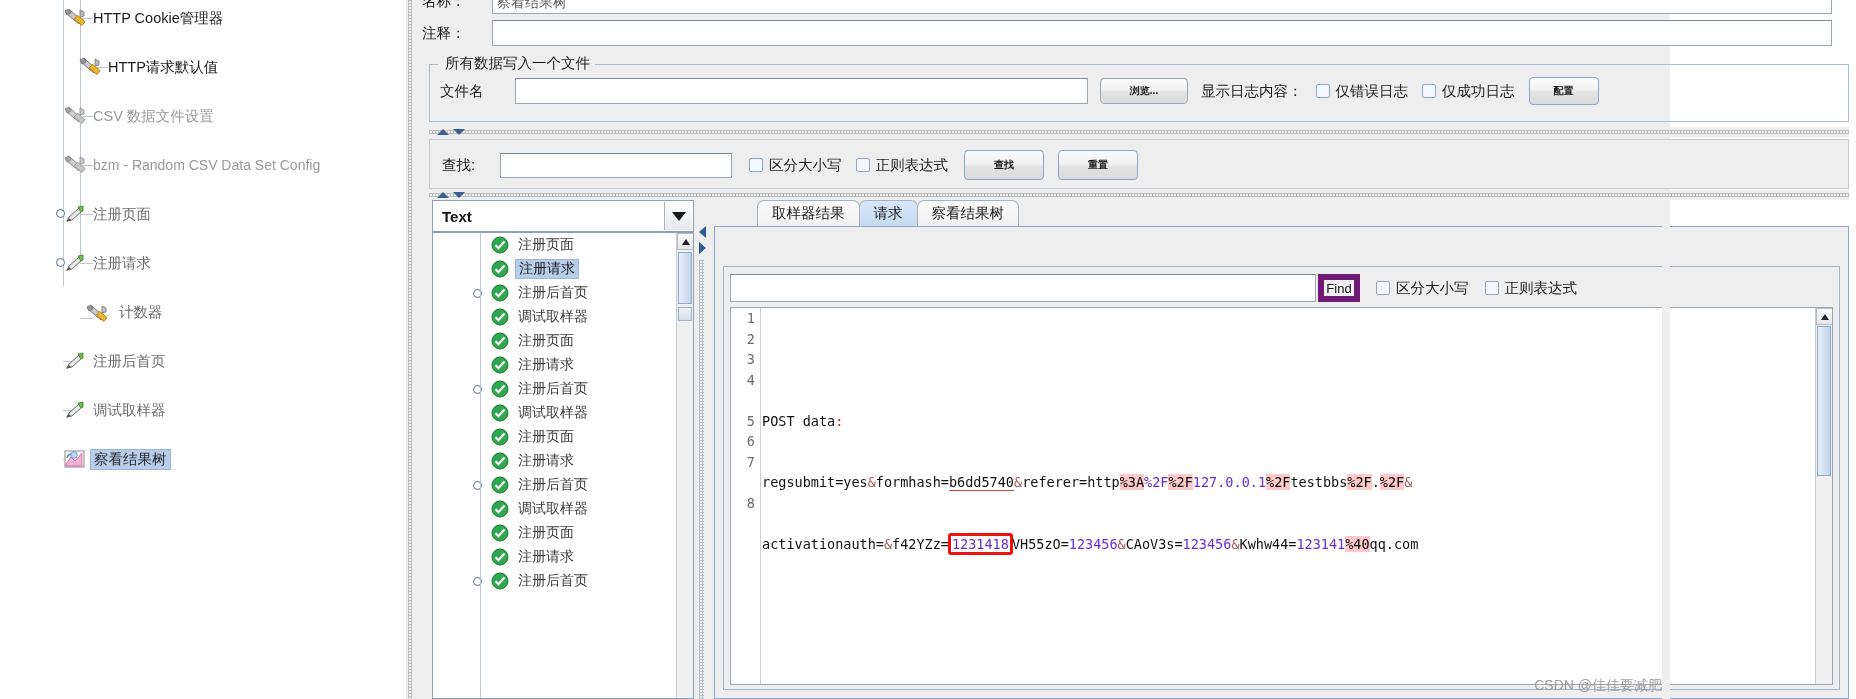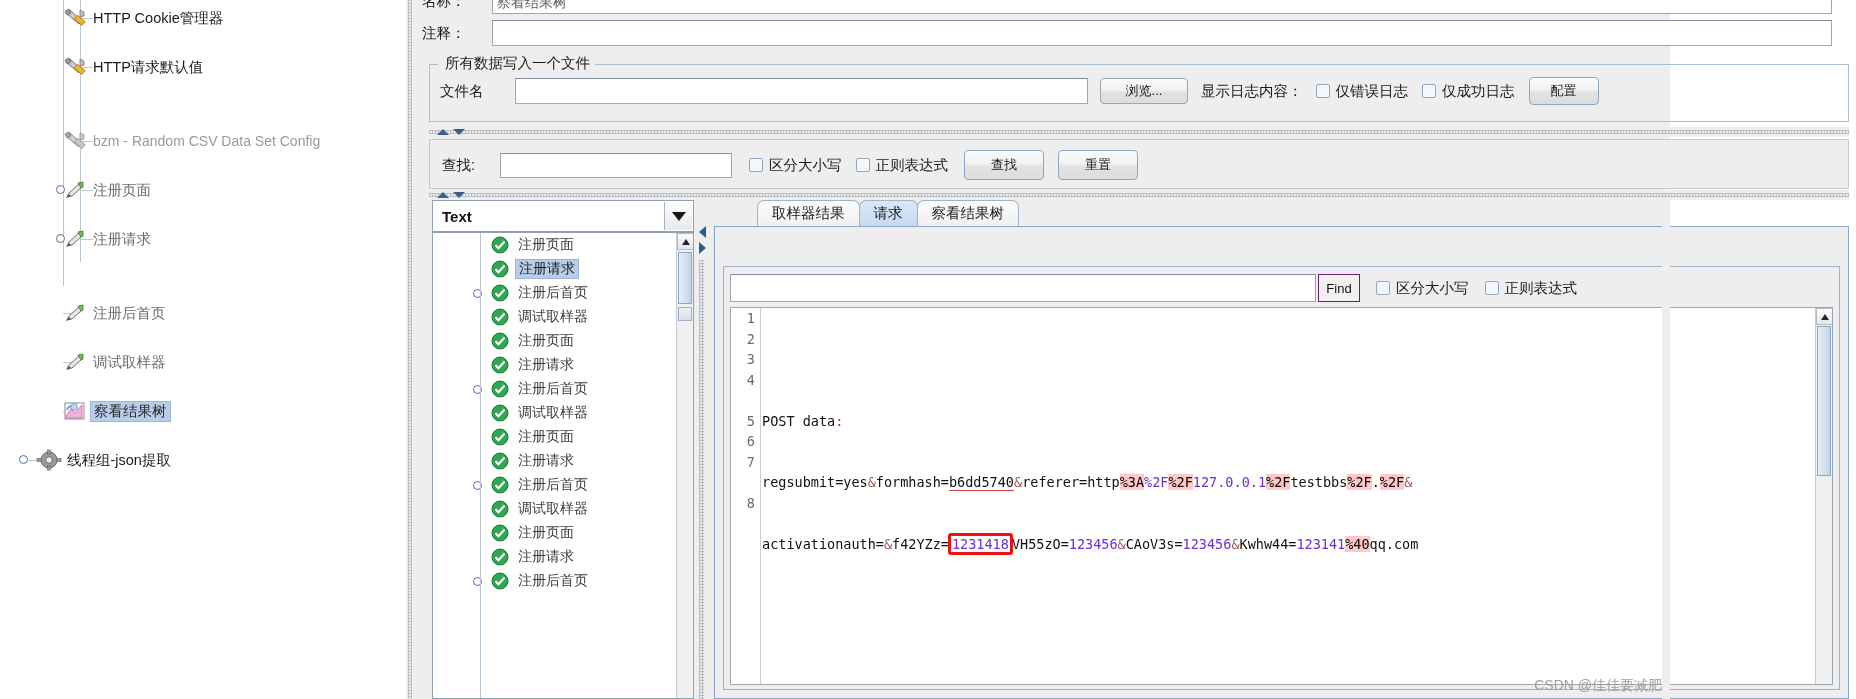--- a/index.html
+++ b/index.html
@@ -122,25 +122,26 @@
     padding:0 5px;
     font-size:14.5px;
     color:#1a1a1a;
     white-space:nowrap;
   }
 
   .btn {
     background:linear-gradient(to bottom,#fbfbfb 0%, #f1f1f1 45%, #e2e2e2 55%, #dcdcdc 100%);
     border:1px solid #9aa7b5;
     border-radius:4px;
-    font-size:13px;
+    font-size:10px;
     color:#1a1a1a;
     display:flex; align-items:center; justify-content:center;
     cursor:default;
     font-family:"Liberation Sans", sans-serif;
+    font-weight:bold;
   }
   .btn.blue-border { border-color:#8ba6c8; }
 
   .chk-wrap { display:flex; align-items:center; gap:6px; white-space:nowrap; }
   .chk {
     width:14px; height:14px;
     background:#f3f6fa;
     border:1px solid #8fa8c4;
     border-radius:2px;
     display:inline-block;
@@ -295,21 +296,21 @@
   .watermark {
     position:absolute;
     right:8px; bottom:4px;
     font-size:14px;
     color:#9e9e9e;
     font-family:"Liberation Sans", sans-serif;
   }
   .find-btn {
     position:absolute;
     background:#f0f0f0;
-    border:1px solid #701a75;
+    border:6px solid #701a75;
     display:flex; align-items:center; justify-content:center;
     font-size:13px; color:#111;
   }
 </style>
 </head>
 <body>
 
 <div id="tree-panel">
 
   <div class="vline" style="left:80px; top:0; height:262px;"></div>
@@ -322,44 +323,56 @@
       <svg width="26" height="20" viewBox="0 0 26 20">
         <path d="M4 4 L8 2 L20 13 L17 16 L5 6 Z" fill="#c9c9c9" stroke="#777" stroke-width="1"></path>
         <path d="M3 3 L7 1 L9 5 L5 7 Z" fill="#9a9a9a" stroke="#666" stroke-width=".8"></path>
         <rect x="13" y="10" width="10" height="5" transform="rotate(40 18 12)" fill="#f0b429" stroke="#a87a10" stroke-width=".8"></rect>
         <path d="M18 2 L22 4 L22 8 L18 9 Z" fill="#bdbdbd" stroke="#777" stroke-width=".8"></path>
       </svg>
     </div>
     <div class="tree-label normal" style="margin-left:90px;">HTTP Cookie管理器</div>
   </div>
 
-  <div class="tree-row" style="top:31px;">
+  <div class="tree-row" style="top:31px;margin-left:15px;">
     <div class="hline" style="left:80px; top:12px; width:13px;"></div>
     <div class="ic" style="left:62px; top:2px;">
       <svg width="26" height="20" viewBox="0 0 26 20">
         <path d="M4 4 L8 2 L20 13 L17 16 L5 6 Z" fill="#c9c9c9" stroke="#777" stroke-width="1"></path>
         <path d="M3 3 L7 1 L9 5 L5 7 Z" fill="#9a9a9a" stroke="#666" stroke-width=".8"></path>
         <rect x="13" y="10" width="10" height="5" transform="rotate(40 18 12)" fill="#f0b429" stroke="#a87a10" stroke-width=".8"></rect>
         <path d="M18 2 L22 4 L22 8 L18 9 Z" fill="#bdbdbd" stroke="#777" stroke-width=".8"></path>
       </svg>
     </div>
     <div class="tree-label normal" style="margin-left:90px;">HTTP请求默认值</div>
   </div>
 
-
-  <div class="tree-row" style="top:81px;">
+  <div class="tree-row" style="top:56px;">
     <div class="hline" style="left:80px; top:12px; width:13px;"></div>
     <div class="ic" style="left:62px; top:2px;">
       <svg width="26" height="20" viewBox="0 0 26 20">
         <path d="M4 4 L8 2 L20 13 L17 16 L5 6 Z" fill="#cfcfcf" stroke="#8d8d8d" stroke-width="1"></path>
         <path d="M3 3 L7 1 L9 5 L5 7 Z" fill="#a8a8a8" stroke="#7c7c7c" stroke-width=".8"></path>
         <rect x="13" y="10" width="10" height="5" transform="rotate(40 18 12)" fill="#c6c6c6" stroke="#949494" stroke-width=".8"></rect>
         <path d="M18 2 L22 4 L22 8 L18 9 Z" fill="#c9c9c9" stroke="#8d8d8d" stroke-width=".8"></path>
       </svg>
     </div>
+    <div class="tree-label dim" style="margin-left:90px;">CSV 数据文件设置</div>
+  </div>
+
+  <div class="tree-row" style="top:81px;">
+    <div class="hline" style="left:80px; top:12px; width:13px;"></div>
+    <div class="ic" style="left:62px; top:2px;">
+      <svg width="26" height="20" viewBox="0 0 26 20">
+        <path d="M4 4 L8 2 L20 13 L17 16 L5 6 Z" fill="#cfcfcf" stroke="#8d8d8d" stroke-width="1"></path>
+        <path d="M3 3 L7 1 L9 5 L5 7 Z" fill="#a8a8a8" stroke="#7c7c7c" stroke-width=".8"></path>
+        <rect x="13" y="10" width="10" height="5" transform="rotate(40 18 12)" fill="#c6c6c6" stroke="#949494" stroke-width=".8"></rect>
+        <path d="M18 2 L22 4 L22 8 L18 9 Z" fill="#c9c9c9" stroke="#8d8d8d" stroke-width=".8"></path>
+      </svg>
+    </div>
     <div class="tree-label dim" style="margin-left:90px; font-size:14px;">bzm - Random CSV Data Set Config</div>
   </div>
 
   <div class="tree-row" style="top:106px;">
     <div class="hline" style="left:80px; top:12px; width:13px;"></div>
     <div class="knob" style="left:56px; top:7px;"></div>
     <div class="ic" style="left:62px; top:2px;">
       <svg width="26" height="20" viewBox="0 0 26 20">
         <path d="M5 17 L7 13 L17 4 L20 7 L10 16 Z" fill="#e8e8e8" stroke="#6b6b6b" stroke-width="1"></path>
         <path d="M16 3 L21 2 L21 7 L19 8 Z" fill="#6cc24a" stroke="#3e7a27" stroke-width=".8"></path>
@@ -375,20 +388,32 @@
     <div class="ic" style="left:62px; top:2px;">
       <svg width="26" height="20" viewBox="0 0 26 20">
         <path d="M5 17 L7 13 L17 4 L20 7 L10 16 Z" fill="#e8e8e8" stroke="#6b6b6b" stroke-width="1"></path>
         <path d="M16 3 L21 2 L21 7 L19 8 Z" fill="#6cc24a" stroke="#3e7a27" stroke-width=".8"></path>
         <path d="M4 18 L7 14 L9 16 Z" fill="#555"></path>
       </svg>
     </div>
     <div class="tree-label grey" style="margin-left:90px;">注册请求</div>
   </div>
 
+  <div class="tree-row" style="top:156px;">
+    <div class="hline" style="left:80px; top:18px; width:13px;"></div>
+    <div class="ic" style="left:84px; top:4px;">
+      <svg width="26" height="20" viewBox="0 0 26 20">
+        <path d="M4 4 L8 2 L20 13 L17 16 L5 6 Z" fill="#c9c9c9" stroke="#777" stroke-width="1"></path>
+        <path d="M3 3 L7 1 L9 5 L5 7 Z" fill="#9a9a9a" stroke="#666" stroke-width=".8"></path>
+        <rect x="13" y="10" width="10" height="5" transform="rotate(40 18 12)" fill="#f0b429" stroke="#a87a10" stroke-width=".8"></rect>
+        <path d="M18 2 L22 4 L22 8 L18 9 Z" fill="#bdbdbd" stroke="#777" stroke-width=".8"></path>
+      </svg>
+    </div>
+    <div class="tree-label grey" style="margin-left:116px;">计数器</div>
+  </div>
 
   <div class="tree-row" style="top:181px;">
     <div class="hline" style="left:63px; top:12px; width:13px;"></div>
     <div class="ic" style="left:62px; top:2px;">
       <svg width="26" height="20" viewBox="0 0 26 20">
         <path d="M5 17 L7 13 L17 4 L20 7 L10 16 Z" fill="#e8e8e8" stroke="#6b6b6b" stroke-width="1"></path>
         <path d="M16 3 L21 2 L21 7 L19 8 Z" fill="#6cc24a" stroke="#3e7a27" stroke-width=".8"></path>
         <path d="M4 18 L7 14 L9 16 Z" fill="#555"></path>
       </svg>
     </div>

